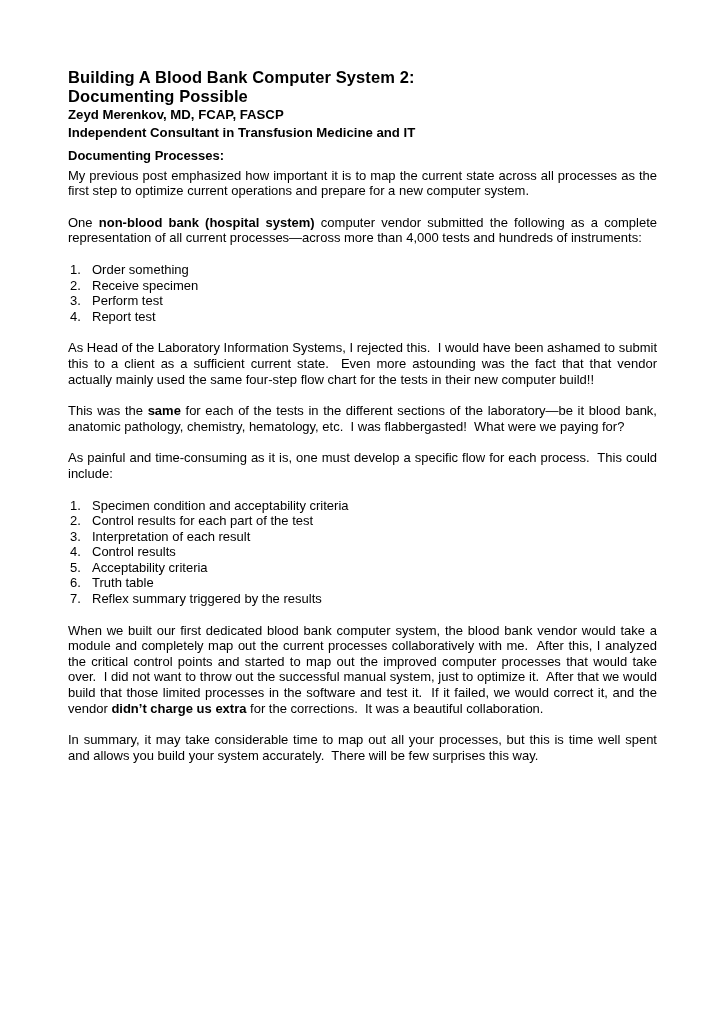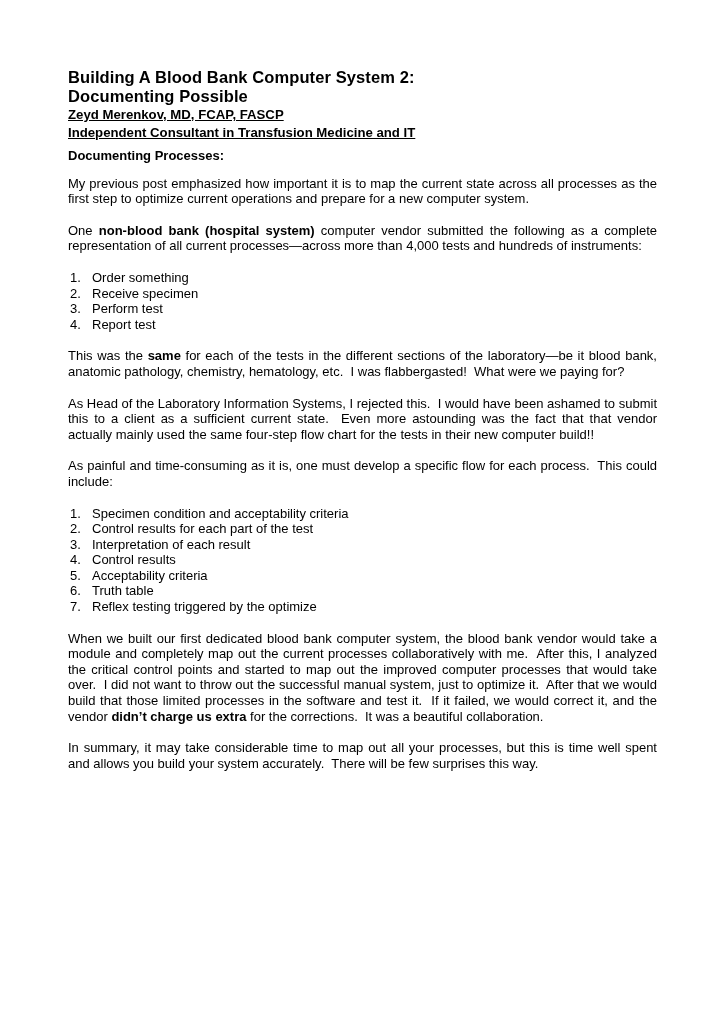--- a/index.html
+++ b/index.html
@@ -23,32 +23,31 @@
   .title-line {
     font-size: 16.5px;
     line-height: 19px;
     font-weight: bold;
     letter-spacing: 0.1px;
   }
   .author-line {
     font-size: 13.2px;
     line-height: 18px;
     font-weight: bold;
-    text-decoration: underline;
   }
   .section-heading {
     margin-top: 6px;
     font-weight: bold;
   }
   p.para {
     margin: 16px 0 0 0;
     text-align: justify;
   }
   p.para.tight {
-    margin-top: 12px;
+    margin-top: 4px;
   }
   .num-list {
     margin-top: 16px;
   }
   .li {
     display: flex;
   }
   .num {
     flex: none;
     width: 24px;
@@ -91,23 +90,23 @@
       <div class="li">
         <span class="num">3.</span>
         <span class="txt">Perform test</span>
       </div>
       <div class="li">
         <span class="num">4.</span>
         <span class="txt">Report test</span>
       </div>
     </div>
 
+  <p class="para">As Head of the Laboratory Information Systems, I rejected this.&nbsp; I would have been ashamed to submit this to a client as a sufficient current state.&nbsp; Even more astounding was the fact that that vendor actually mainly used the same four-step flow chart for the tests in their new computer build!!</p>
+
   <p class="para">This was the <b>same</b> for each of the tests in the different sections of the laboratory—be it blood bank, anatomic pathology, chemistry, hematology, etc.&nbsp; I was flabbergasted!&nbsp; What were we paying for?</p>
-
-  <p class="para">As Head of the Laboratory Information Systems, I rejected this.&nbsp; I would have been ashamed to submit this to a client as a sufficient current state.&nbsp; Even more astounding was the fact that that vendor actually mainly used the same four-step flow chart for the tests in their new computer build!!</p>
 
   <p class="para">As painful and time-consuming as it is, one must develop a specific flow for each process.&nbsp; This could include:</p>
 
   <div class="num-list">
       <div class="li">
         <span class="num">1.</span>
         <span class="txt">Specimen condition and acceptability criteria</span>
       </div>
       <div class="li">
         <span class="num">2.</span>
@@ -124,20 +123,20 @@
       <div class="li">
         <span class="num">5.</span>
         <span class="txt">Acceptability criteria</span>
       </div>
       <div class="li">
         <span class="num">6.</span>
         <span class="txt">Truth table</span>
       </div>
       <div class="li">
         <span class="num">7.</span>
-        <span class="txt">Reflex testing triggered by the optimize</span>
+        <span class="txt">Reflex summary triggered by the results</span>
       </div>
     </div>
 
   <p class="para">When we built our first dedicated blood bank computer system, the blood bank vendor would take a module and completely map out the current processes collaboratively with me.&nbsp; After this, I analyzed the critical control points and started to map out the improved computer processes that would take over.&nbsp; I did not want to throw out the successful manual system, just to optimize it.&nbsp; After that we would build that those limited processes in the software and test it.&nbsp; If it failed, we would correct it, and the vendor <b>didn’t charge us extra</b> for the corrections.&nbsp; It was a beautiful collaboration.</p>
 
   <p class="para">In summary, it may take considerable time to map out all your processes, but this is time well spent and allows you build your system accurately.&nbsp; There will be few surprises this way.</p>
 </div>
 
 </body></html>

